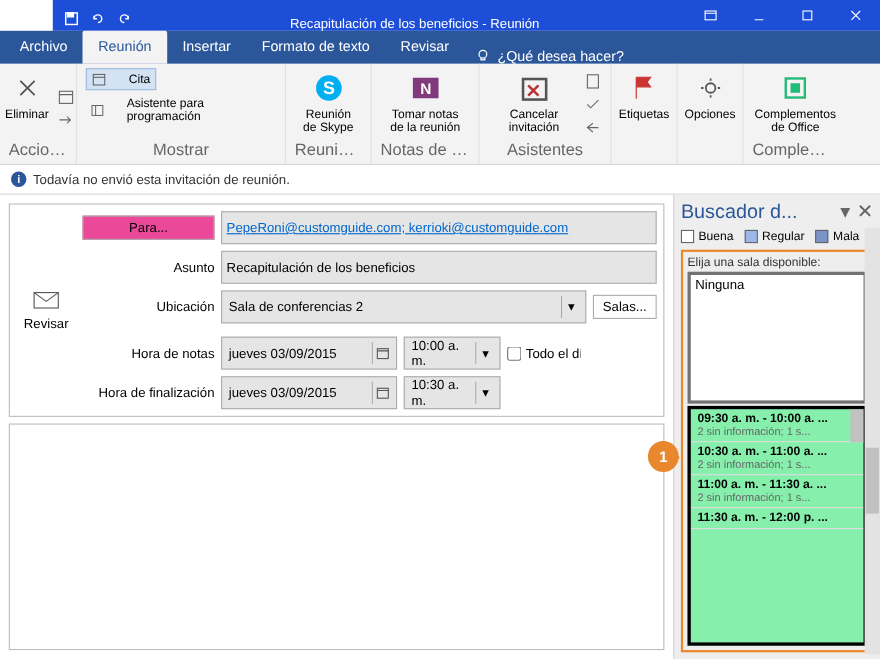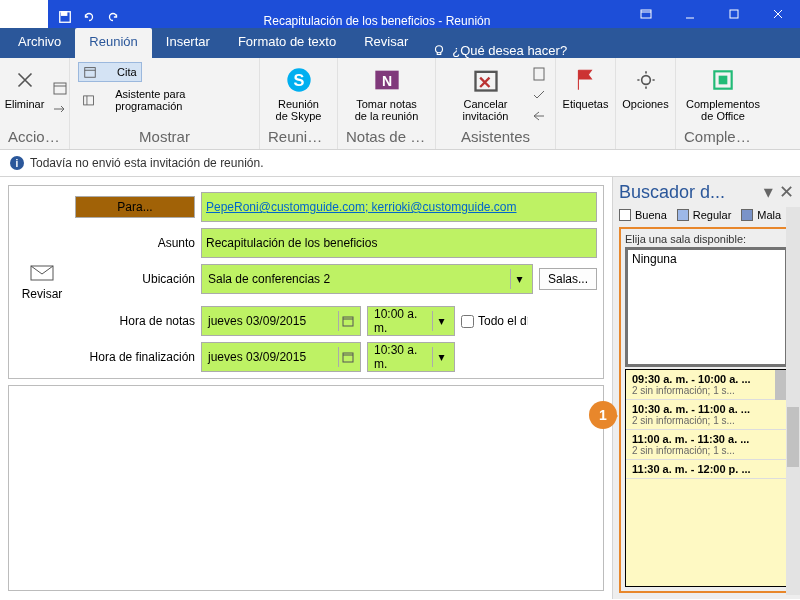--- a/index.html
+++ b/index.html
@@ -26,42 +26,42 @@
 .small-btn { display: flex; align-items: center; gap: 20px; padding: 2px 4px; font-size: 11px; cursor: pointer; }
 .info-bar { display: flex; align-items: center; gap: 6px; padding: 6px 10px; border-bottom: 1px solid #d4d4d4; font-size: 12px; color: #333; }
 .info-icon { width: 14px; height: 14px; border-radius: 50%; background: #2b579a; color: #fff; display: flex; align-items: center; justify-content: center; font-size: 10px; font-weight: bold; }
 .main { display: flex; height: calc(600px - 28px - 30px - 92px - 28px); }
 .form-area { flex: 1; padding: 8px; display: flex; flex-direction: column; }
 .form-head { border: 1px solid #bcbcbc; padding: 6px; display: flex; gap: 6px; }
 .send-btn { width: 54px; display: flex; flex-direction: column; align-items: center; justify-content: center; gap: 4px; border: 1px solid transparent; cursor: pointer; font-size: 12px; }
 .form-rows { flex: 1; display: flex; flex-direction: column; gap: 6px; }
 .form-row { display: flex; align-items: center; gap: 6px; }
 .form-label { width: 120px; font-size: 12px; text-align: right; padding-left: 4px; }
-.lbl-btn { width: 120px; height: 22px; border: 1px solid #ababab; background: #a16207; font-size: 12px; cursor: pointer; }
-.txt { height: 30px; border: 1px solid #ababab; padding: 0 4px; font-size: 12px; background: #bef264; }
+.lbl-btn { width: 120px; height: 22px; border: 1px solid #ababab; background: #ec4899; font-size: 12px; cursor: pointer; }
+.txt { height: 30px; border: 1px solid #ababab; padding: 0 4px; font-size: 12px; background: #e5e5e5; }
 .txt.wide { flex: 1; }
 .date-in { width: 160px; position: relative; }
 .time-in { width: 88px; position: relative; }
 .combo { display: flex; align-items: center; }
 .combo .arrow { width: 18px; height: 20px; display: flex; align-items: center; justify-content: center; border-left: 1px solid #ababab; }
 .salas-btn { height: 22px; border: 1px solid #ababab; padding: 0 8px; font-size: 12px; background: #fdfdfd; cursor: pointer; }
 .allday { display: flex; align-items: center; gap: 4px; font-size: 12px; }
 .body-area { flex: 1; border: 1px solid #bcbcbc; margin-top: 6px; }
 .sidebar { width: 188px; background: #eee; border-left: 1px solid #d4d4d4; display: flex; flex-direction: column; position: relative; }
 .side-head { display: flex; align-items: center; padding: 4px 6px; color: #2b579a; font-size: 18px; white-space: nowrap; }
 .side-head-title { flex: 1; overflow: hidden; text-overflow: ellipsis; }
 .side-head-icons { display: flex; gap: 6px; color: #666; }
 .legend { display: flex; flex-wrap: wrap; gap: 4px 10px; padding: 2px 6px 6px 6px; font-size: 11px; }
 .legend-item { display: flex; align-items: center; gap: 4px; }
 .legend-sw { width: 12px; height: 12px; border: 1px solid #666; }
 .room-box { border: 2px solid #e8872b; margin: 0 6px 6px 6px; padding: 4px; display: flex; flex-direction: column; flex: 1; position: relative; }
 .room-title { font-size: 11px; color: #333; margin-bottom: 2px; }
 .room-list { background: #fff; border: 3px solid #737373; flex: 0 0 120px; padding: 2px 4px; font-size: 12px; }
 .suggest-title { font-size: 11px; margin-top: 6px; }
-.suggest-list { background: #fef9c3; border: 1px solid #000000; flex: 1; margin-top: 2px; overflow: hidden; position: relative; }
+.suggest-list { background: #86efac; border: 3px solid #000000; flex: 1; margin-top: 2px; overflow: hidden; position: relative; }
 .suggest-item { padding: 3px 6px; border-bottom: 1px solid #ddd; }
 .suggest-item .t1 { font-weight: bold; font-size: 11px; white-space: nowrap; overflow: hidden; text-overflow: ellipsis; }
 .suggest-item .t2 { font-size: 10px; color: #666; white-space: nowrap; overflow: hidden; text-overflow: ellipsis; }
 .scroll-thumb { position: absolute; right: 0; top: 0; width: 12px; height: 30px; background: #c1c1c1; }
 .callout { position: absolute; width: 28px; height: 28px; border-radius: 50%; background: #e8872b; color: #fff; font-weight: bold; font-size: 14px; display: flex; align-items: center; justify-content: center; left: -32px; top: 172px; }
 .callout::after { content: ""; position: absolute; right: -7px; top: 9px; border: 6px solid transparent; border-left-color: #e8872b; }
 .side-scroll { position: absolute; right: 0; top: 30px; bottom: 4px; width: 14px; background: #e3e3e3; }
 .side-scroll .bar { position: absolute; right: 1px; width: 12px; top: 200px; height: 60px; background: #c1c1c1; }
 .link { color: #0066cc; text-decoration: underline; }
 </style>

